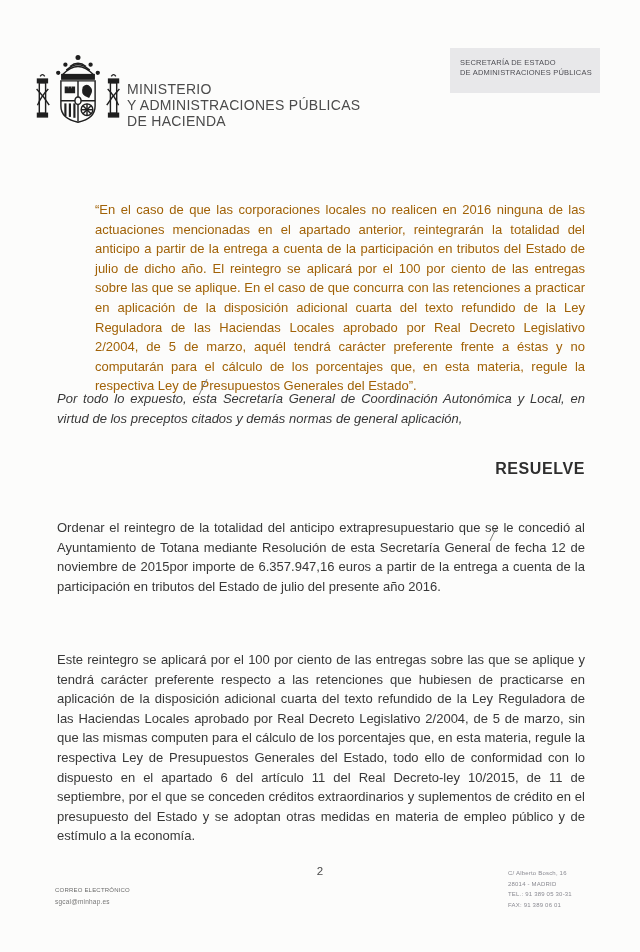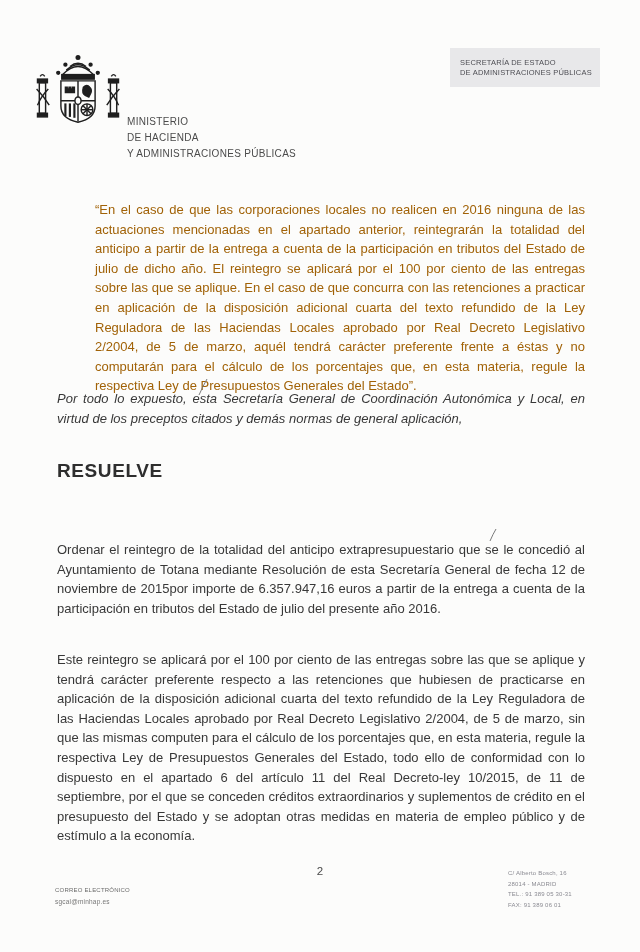--- a/index.html
+++ b/index.html
@@ -15,26 +15,26 @@
     overflow: hidden;
     color: #3a3a3a;
   }
   
   .coat {
     position: absolute; left: 33px; top: 52px;
     width: 90px; height: 92px;
   }
   .ministry {
     position: absolute; left: 127px; top: 81px;
-    font-size: 10px; line-height: 16px;
-    color: #4b4b4b; letter-spacing: 0.3px; margin-top: 33px;
+    font-size: 14px; line-height: 16px;
+    color: #4b4b4b; letter-spacing: 0.3px;
   }
   .dept-box {
     position: absolute; left: 450px; top: 48px;
-    width: 150px; height: 39px;
+    width: 150px; height: 45px;
     background: #e8e8ea;
     box-sizing: border-box;
     padding: 10px 0 0 10px;
     font-size: 7.5px; line-height: 9.5px;
     color: #4e4e54; letter-spacing: 0.2px;
   }
   .dept-sub {
     position: absolute; left: 452px; top: 114px;
     font-size: 7.5px; line-height: 9.5px;
     color: #4e4e54; letter-spacing: 0.2px;
@@ -51,26 +51,26 @@
     position: absolute; left: 57px;
     width: 528px;
     font-size: 13px; line-height: 19.6px;
     text-align: justify;
     color: #383838;
   }
   .para-expuesto { top: 389px; font-style: italic; }
   .resuelve {
     position: absolute; left: 57px; top: 460px;
     width: 528px;
-    text-align: left;
+    text-align: right;
     font-weight: bold;
-    font-size: 19px; letter-spacing: 0.6px;
+    font-size: 16px; letter-spacing: 0.6px;
     color: #2e2e2e;
   }
-  .para-ordenar { top: 540px; }
+  .para-ordenar { top: 518px; }
   .para-reintegro { top: 650px; }
   
   .mark { position: absolute; pointer-events: none; }
   
   .footer-left {
     position: absolute; left: 55px; top: 885px;
     font-size: 6px; line-height: 11px;
     color: #6a6a6a; letter-spacing: 0.2px;
   }
   .footer-left .email { font-size: 6.5px; color: #777; }
@@ -137,22 +137,22 @@
         <path d="M4 40 q8 8 14 18"></path>
         <path d="M17 40 q-8 8 -12 18"></path>
         <path d="M96 40 q-8 8 -14 18"></path>
         <path d="M83 40 q8 8 12 18"></path>
       </g>
     </svg>
   </div>
 
   <div class="ministry">
     <div>MINISTERIO</div>
+    <div>Y ADMINISTRACIONES PÚBLICAS</div>
     <div>DE HACIENDA</div>
-    <div>Y ADMINISTRACIONES PÚBLICAS</div>
   </div>
 
   <div class="dept-box">
     <div>SECRETARÍA DE ESTADO</div>
     <div>DE ADMINISTRACIONES PÚBLICAS</div>
   </div>
 
 
   <div class="quote">“En el caso de que las corporaciones locales no realicen en 2016 ninguna de las actuaciones mencionadas en el apartado anterior, reintegrarán la totalidad del anticipo a partir de la entrega a cuenta de la participación en tributos del Estado de julio de dicho año. El reintegro se aplicará por el 100 por ciento de las entregas sobre las que se aplique. En el caso de que concurra con las retenciones a practicar en aplicación de la disposición adicional cuarta del texto refundido de la Ley Reguladora de las Haciendas Locales aprobado por Real Decreto Legislativo 2/2004, de 5 de marzo, aquél tendrá carácter preferente frente a éstas y no computarán para el cálculo de los porcentajes que, en esta materia, regule la respectiva Ley de Presupuestos Generales del Estado”.</div>
 

